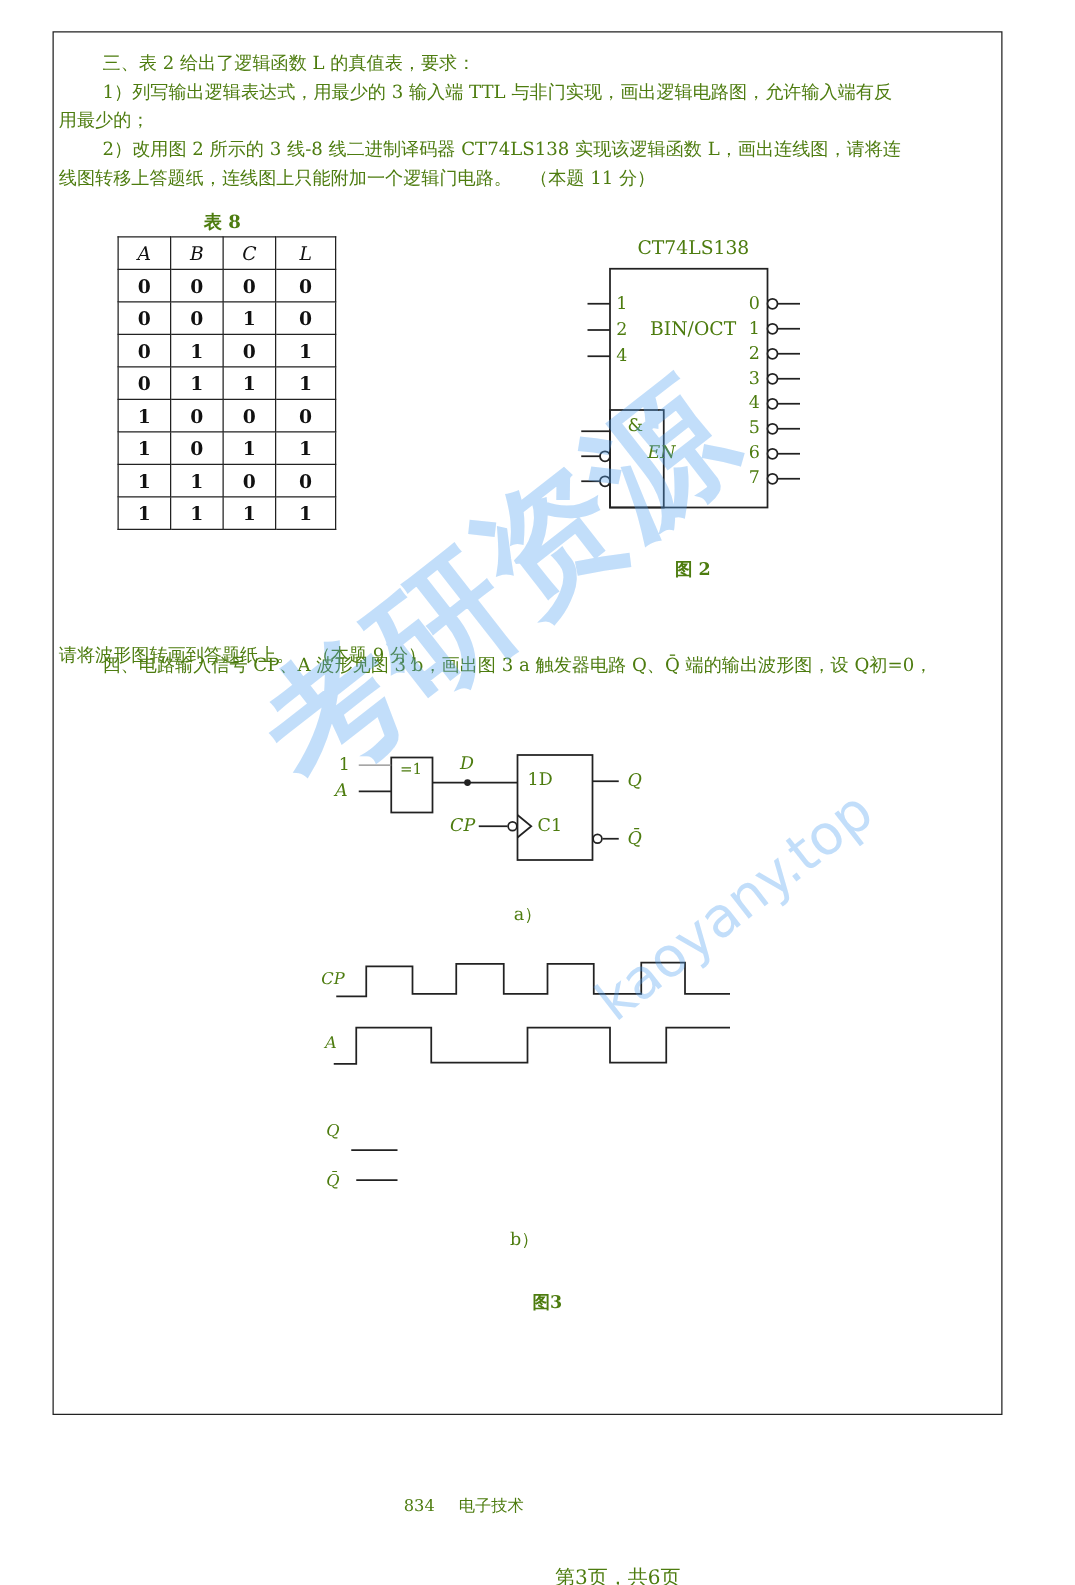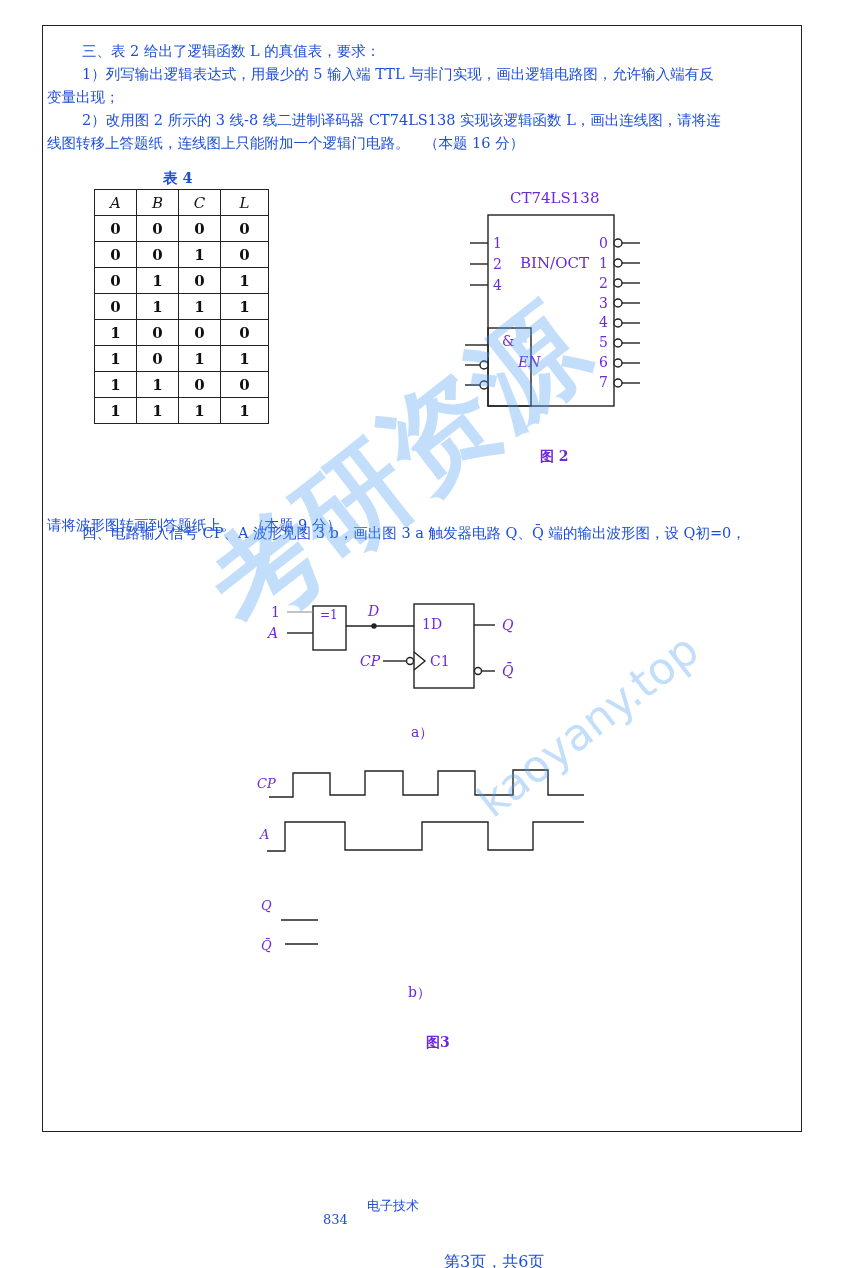--- a/index.html
+++ b/index.html
@@ -1,44 +1,44 @@
 <!DOCTYPE html>
 <html><head>
 <meta charset="utf-8">
 <style>
   html, body { margin: 0; padding: 0; background: #ffffff; }
   body { width: 860px; height: 1268px; position: relative; overflow: hidden;
          font-family: "DejaVu Serif", "Liberation Serif", serif; color: #111; }
   .frame { position: absolute; left: 42px; top: 25px; width: 760px; height: 1107px;
            border: 1.5px solid #222; border-top-width: 1.5px; box-sizing: border-box; }
-  .txt { position: absolute; font-size: 14.5px; line-height: 20px; white-space: nowrap; color: #1d4ed8; }
+  .txt { position: absolute; font-size: 14.5px; line-height: 20px; white-space: nowrap; color: #4d7c0f; }
   .bold { font-weight: bold; }
   .ital { font-style: italic; }
-  .lbl { position: absolute; font-size: 14px; line-height: 16px; white-space: nowrap; color: #6d28d9; }
+  .lbl { position: absolute; font-size: 14px; line-height: 16px; white-space: nowrap; color: #4d7c0f; }
   table.tt { position: absolute; left: 94px; top: 189px; border-collapse: collapse; }
   table.tt td, table.tt th { border: 1.3px solid #222; width: 41px; height: 25px; text-align: center;
              font-size: 15px; padding: 0; }
   table.tt th { font-style: italic; font-weight: normal; }
   table.tt td { font-weight: bold; }
   table.tt th:last-child, table.tt td:last-child { width: 47px; }
   svg.diag { position: absolute; left: 0; top: 0; }
   .wm { position: absolute; color: rgba(80,160,240,0.35); pointer-events: none; }
 </style>
 </head>
 <body>
 
 <div class="frame"></div>
 
 <div class="txt" style="left:82px;top:41px;">三、表 2 给出了逻辑函数 L 的真值表，要求：</div>
-<div class="txt" style="left:82px;top:64px;">1）列写输出逻辑表达式，用最少的 5 输入端 TTL 与非门实现，画出逻辑电路图，允许输入端有反</div>
-<div class="txt" style="left:47px;top:87px;">变量出现；</div>
+<div class="txt" style="left:82px;top:64px;">1）列写输出逻辑表达式，用最少的 3 输入端 TTL 与非门实现，画出逻辑电路图，允许输入端有反</div>
+<div class="txt" style="left:47px;top:87px;">用最少的；</div>
 <div class="txt" style="left:82px;top:110px;text-align:center;">2）改用图 2 所示的 3 线-8 线二进制译码器 CT74LS138 实现该逻辑函数 L，画出连线图，请将连</div>
-<div class="txt" style="left:47px;top:133px;">线图转移上答题纸，连线图上只能附加一个逻辑门电路。　（本题 16 分）</div>
+<div class="txt" style="left:47px;top:133px;">线图转移上答题纸，连线图上只能附加一个逻辑门电路。　（本题 11 分）</div>
 
-<div class="txt bold" style="left:163px;top:168px;">表 4</div>
+<div class="txt bold" style="left:163px;top:168px;">表 8</div>
 <table class="tt">
   <tbody>
       <tr>
     <th>A</th>
     <th>B</th>
     <th>C</th>
     <th>L</th>
   </tr>
   <tr>
         <td>0</td>
@@ -177,18 +177,18 @@
 <div class="lbl ital" style="left:502px;top:663px;">Q̄</div>
 <div class="lbl" style="left:411px;top:724px;">a）</div>
 
 <div class="lbl ital" style="left:257px;top:776px;font-size:13px;">CP</div>
 <div class="lbl ital" style="left:260px;top:827px;font-size:13px;">A</div>
 <div class="lbl ital" style="left:261px;top:898px;font-size:13px;">Q</div>
 <div class="lbl ital" style="left:261px;top:938px;font-size:13px;">Q̄</div>
 <div class="lbl" style="left:408px;top:984px;">b）</div>
 <div class="lbl bold" style="left:426px;top:1034px;">图3</div>
 
-<div class="txt" style="left:323px;top:1196px;font-size:13px;margin-top:14px;">834</div>
+<div class="txt" style="left:323px;top:1196px;font-size:13px;">834</div>
 <div class="txt" style="left:367px;top:1196px;font-size:13px;">电子技术</div>
 <div class="txt" style="left:444px;top:1252px;font-size:16px;">第3页，共6页</div>
 
 <div class="wm" style="left:190px;top:560px;font-size:110px;line-height:110px;transform:rotate(-38deg);transform-origin:left top;font-family:'DejaVu Serif',serif;font-weight:bold;">考研资源</div>
 <div class="wm" style="left:470px;top:790px;font-size:44px;line-height:44px;transform:rotate(-38deg);transform-origin:left top;font-family:'DejaVu Sans',sans-serif;">kaoyany.top</div>
 
 </body></html>

